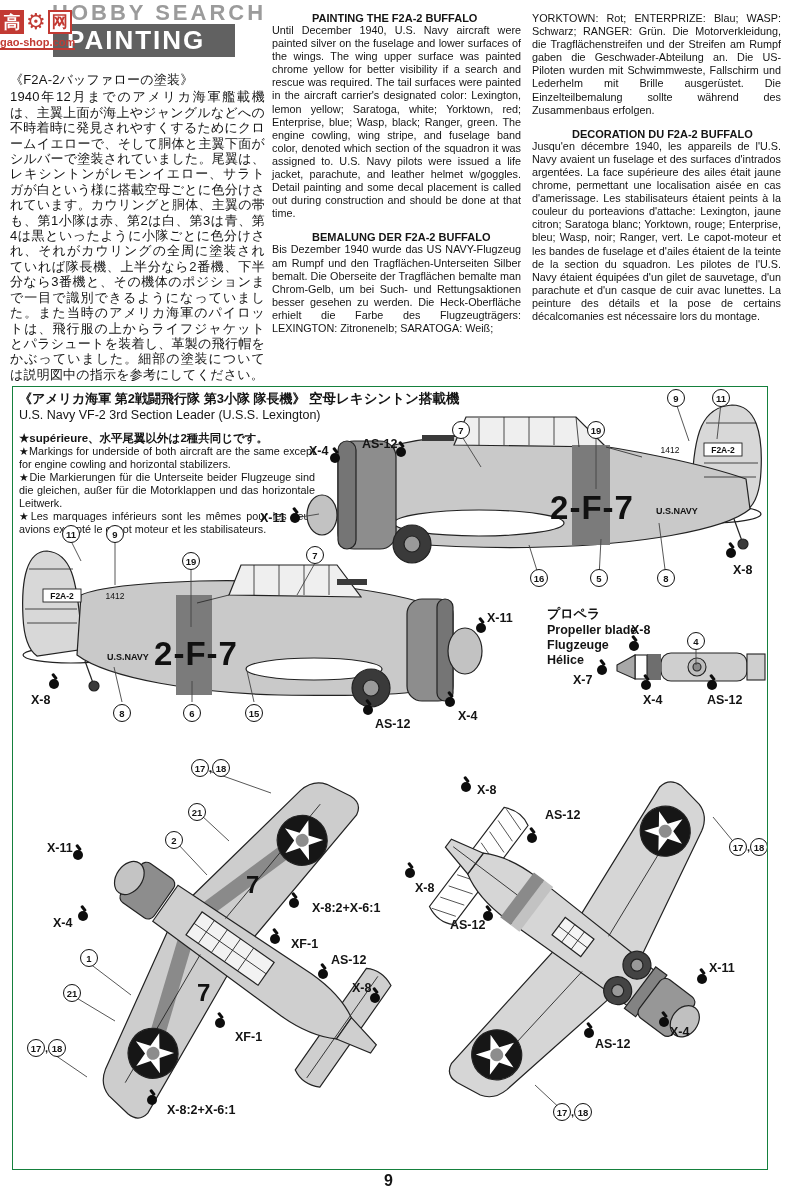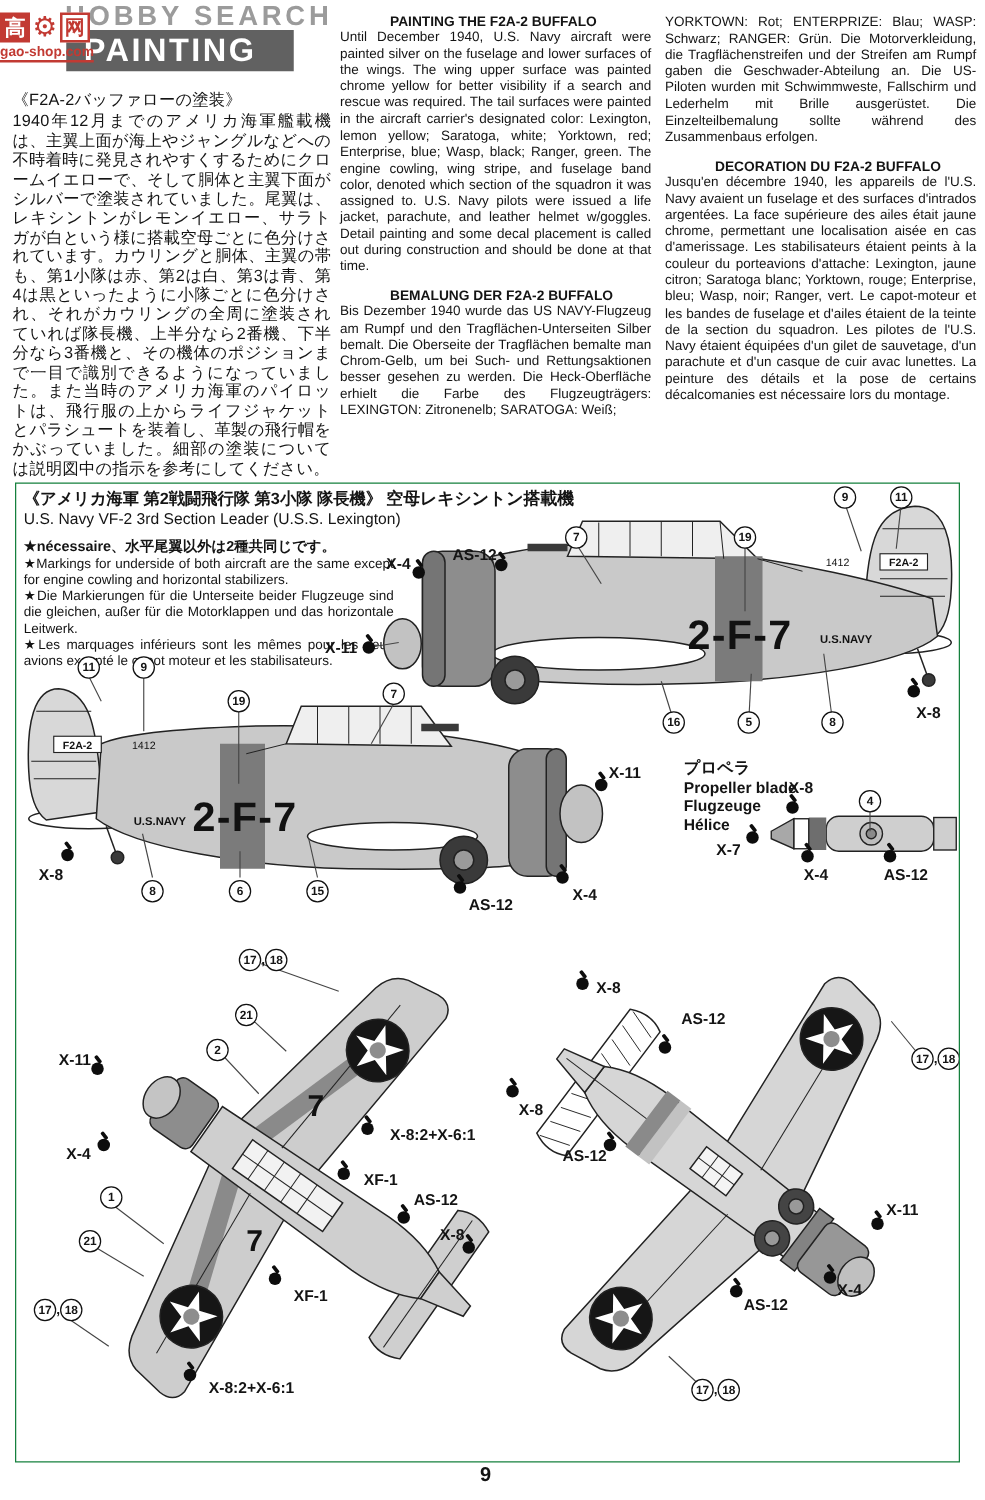--- a/index.html
+++ b/index.html
@@ -92,21 +92,21 @@
     <p class="body">Jusqu'en décembre 1940, les appareils de l'U.S. Navy avaient un fuselage et des surfaces d'intrados argentées. La face supérieure des ailes était jaune chrome, permettant une localisation aisée en cas d'amerissage. Les stabilisateurs étaient peints à la couleur du porteavions d'attache: Lexington, jaune citron; Saratoga blanc; Yorktown, rouge; Enterprise, bleu; Wasp, noir; Ranger, vert. Le capot-moteur et les bandes de fuselage et d'ailes étaient de la teinte de la section du squadron. Les pilotes de l'U.S. Navy étaient équipées d'un gilet de sauvetage, d'un parachute et d'un casque de cuir avac lunettes. La peinture des détails et la pose de certains décalcomanies est nécessaire lors du montage.</p>
   </div>
 
   <div class="diagram">
 
     <div class="box-title-ja">《アメリカ海軍 第2戦闘飛行隊 第3小隊 隊長機》</div>
     <div class="box-title-en">U.S. Navy VF-2 3rd Section Leader  (U.S.S. Lexington)</div>
     <div class="carrier-label">空母レキシントン搭載機</div>
 
     <div class="notes">
-      <p class="ja">★nécessaire、水平尾翼以外は2種共同じです。</p>
+      <p class="ja">★supérieure、水平尾翼以外は2種共同じです。</p>
       <p>★Markings for underside of both aircraft are the same except for engine cowling and horizontal stabilizers.</p>
       <p>★Die Markierungen für die Unterseite beider Flugzeuge sind die gleichen, außer für die Motorklappen und das horizontale Leitwerk.</p>
       <p>★Les marquages inférieurs sont les mêmes pour les deux avions excepté le capot moteur et les stabilisateurs.</p>
     </div>
 
     <svg class="leader" viewBox="0 0 754 782">
       <g stroke="#444" stroke-width="0.9" fill="none">
         <line x1="663" y1="16" x2="676" y2="54"></line>
           <line x1="708" y1="16" x2="704" y2="52"></line>
         <line x1="448" y1="48" x2="468" y2="80"></line>

